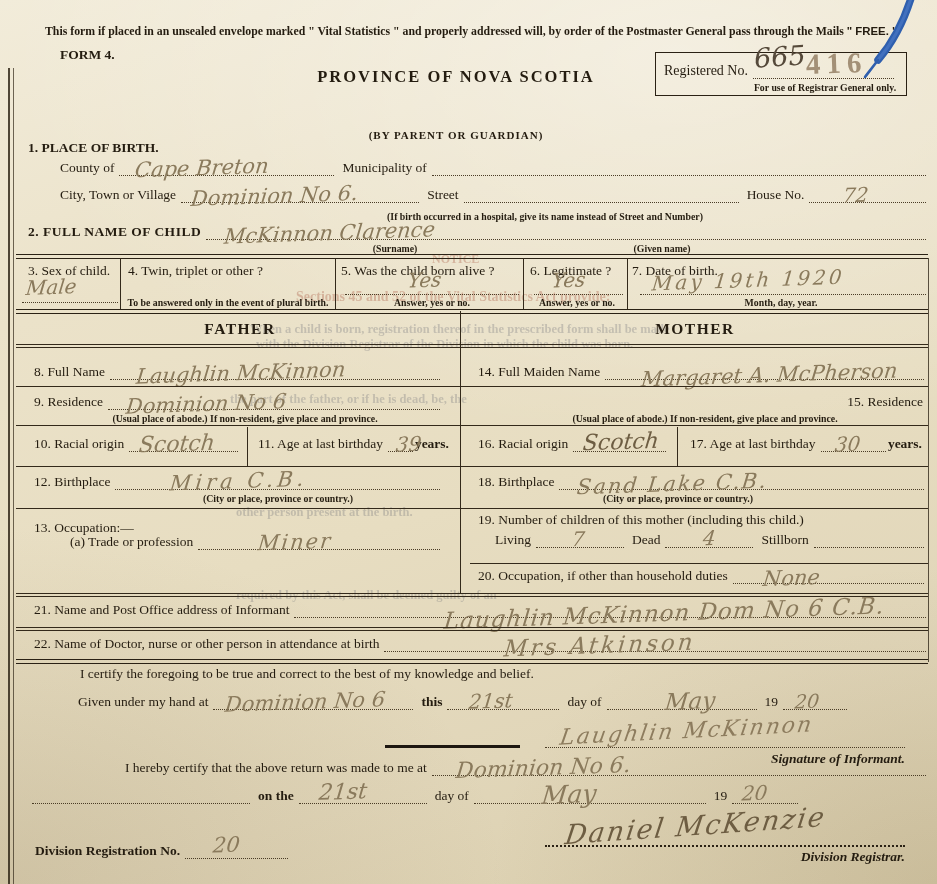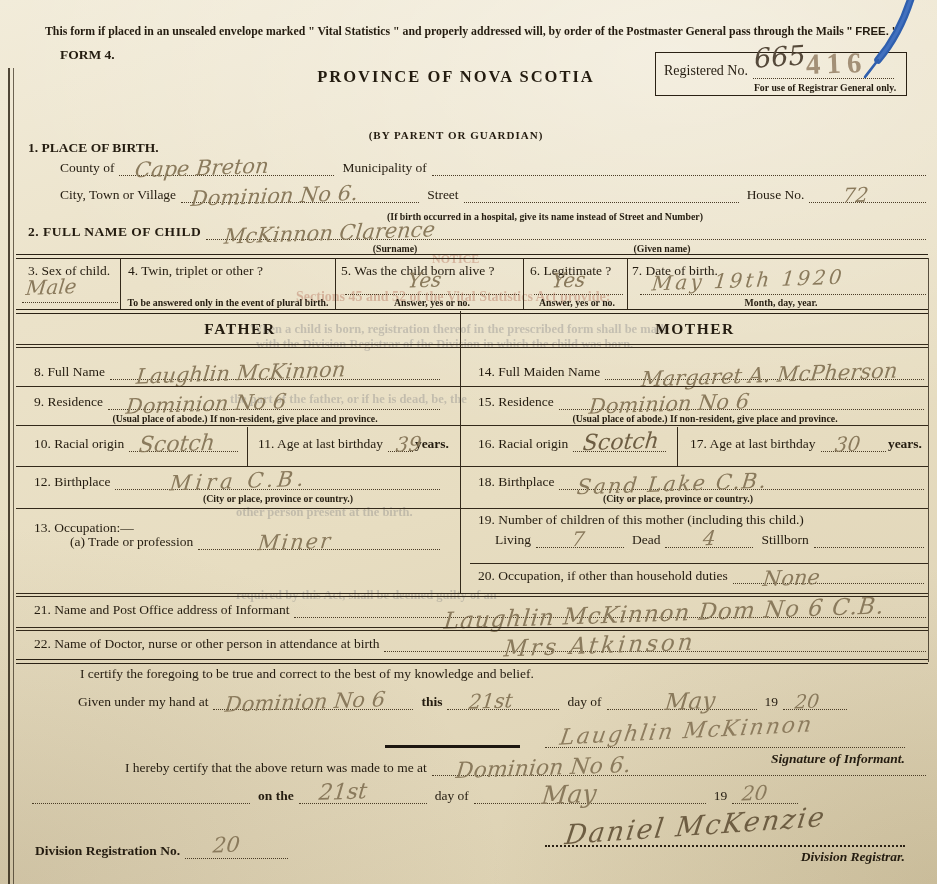--- a/index.html
+++ b/index.html
@@ -169,21 +169,21 @@
   </div>
   <div class="r1" style="left:16px; width:912px; top:386px;"></div>
 
   <div class="frow" style="left:34px; top:394px; width:408px;">
     <span class="lab">9. Residence</span>
     <span class="fill">
       <span class="hw" style="left:18px; bottom:-6px; font-size:21px;">Dominion No 6</span>
     </span>
   </div>
   <div class="abs sm" style="left:245px; top:413px;"><span class="ctr" style="display:inline-block;">(Usual place of abode.)  If non-resident, give place and province.</span></div>
-  <div class="frow" style="left:478px; top:394px; width:448px;">
+  <div class="frow" style="left:478px; top:394px; width:448px;flex-direction:column;">
     <span class="lab">15. Residence</span>
     <span class="fill">
       <span class="hw" style="left:30px; bottom:-6px; font-size:21px;">Dominion No 6</span>
     </span>
   </div>
   <div class="abs sm" style="left:705px; top:413px;"><span class="ctr" style="display:inline-block;">(Usual place of abode.)  If non-resident, give place and province.</span></div>
   <div class="r1" style="left:16px; width:912px; top:425px;"></div>
 
   <div class="frow" style="left:34px; top:436px; width:206px;">
     <span class="lab">10. Racial origin</span>

